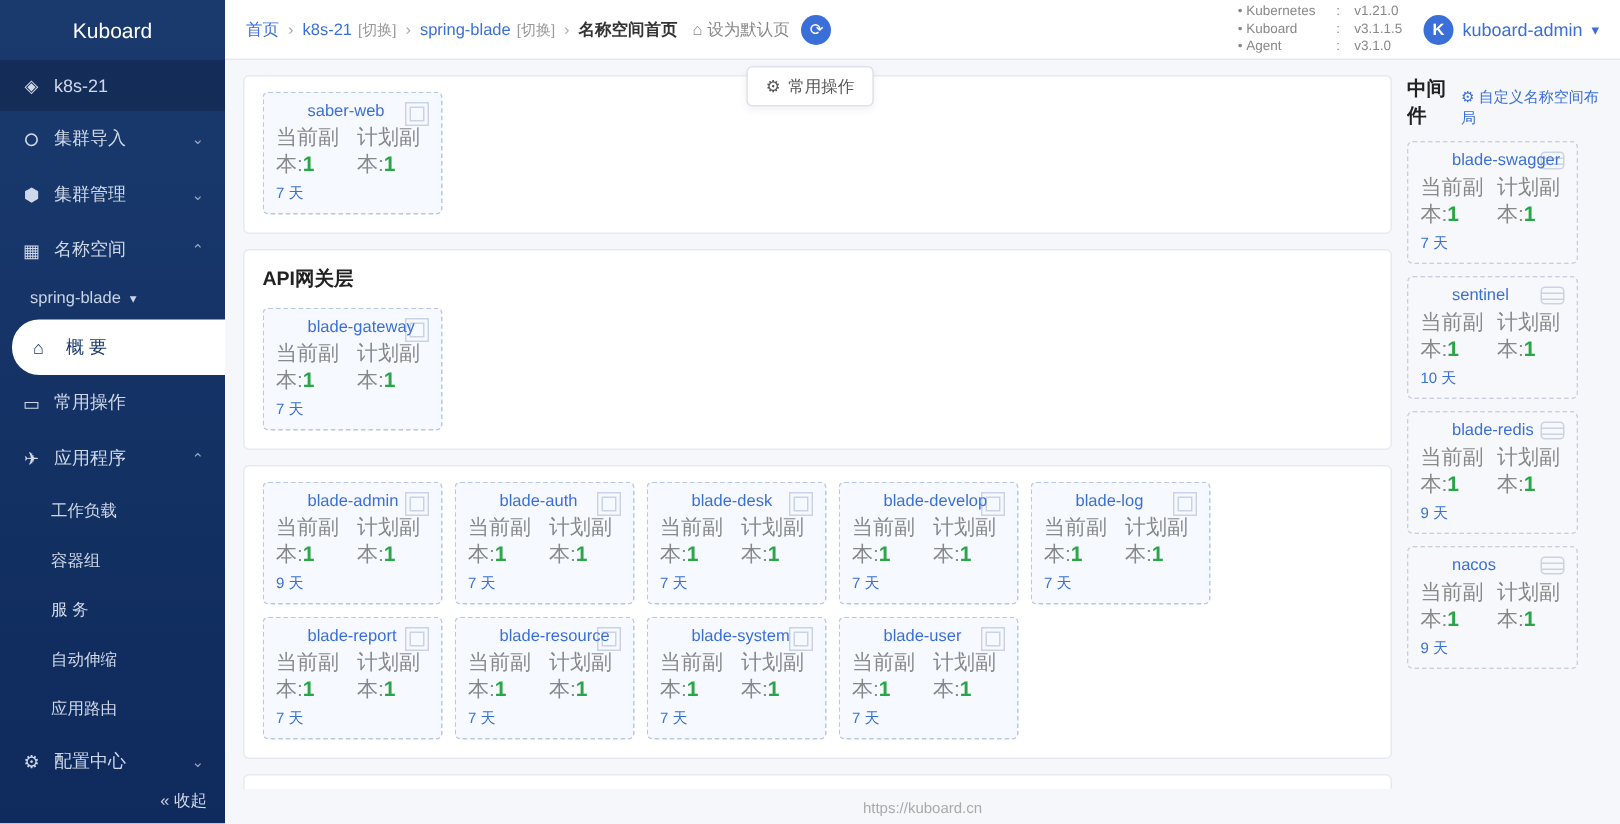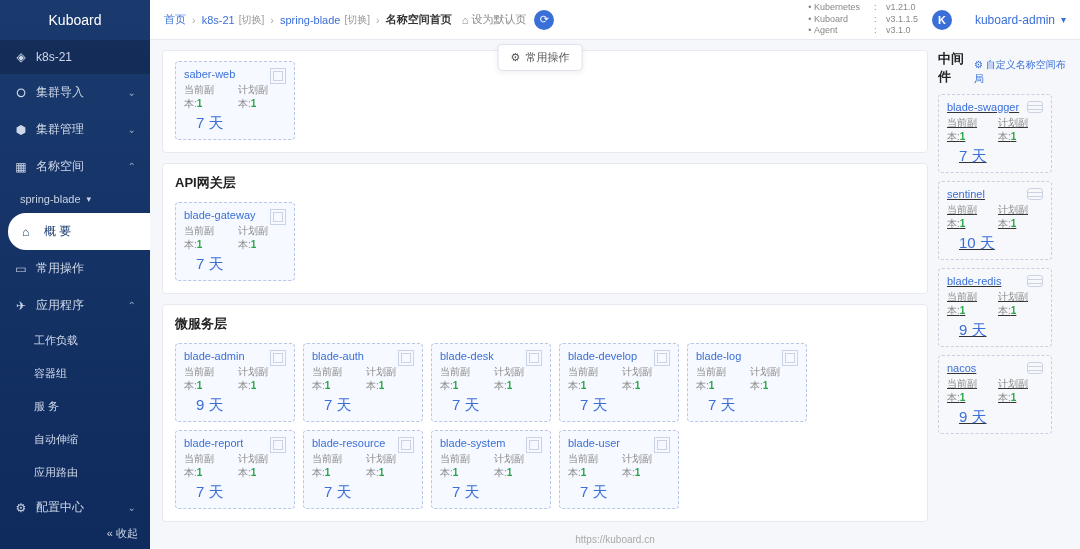--- a/index.html
+++ b/index.html
@@ -32,43 +32,43 @@
 .crumb-title { color: #333; font-weight: 600; }
 .set-default { color: #888; margin-left: 10px; display: flex; align-items: center; }
 .refresh { width: 20px; height: 20px; border-radius: 50%; background: #3a6fd8; color: #fff; display: inline-flex; align-items: center; justify-content: center; margin-left: 8px; font-size: 11px; cursor: pointer; }
 .topbar-right { margin-left: auto; display: flex; align-items: center; gap: 14px; }
 .versions { font-size: 9px; color: #888; line-height: 1.3; }
 .versions .row { display: flex; }
 .versions .lbl { min-width: 60px; }
 .versions .col { min-width: 12px; }
 .user { display: flex; align-items: center; gap: 6px; cursor: pointer; }
 .avatar { width: 20px; height: 20px; border-radius: 50%; background: #3a6fd8; color: #fff; display: flex; align-items: center; justify-content: center; font-weight: 600; font-size: 11px; }
-.uname { color: #3a6fd8; font-size: 12px; margin-left: 17px; }
+.uname { color: #3a6fd8; font-size: 12px; }
 
 
 .float-btn { position: absolute; left: 50%; top: 44px; transform: translateX(-50%); background: #fff; border: 1px solid #dce1eb; border-radius: 4px; padding: 5px 12px; font-size: 11px; color: #555; display: flex; align-items: center; gap: 5px; box-shadow: 0 2px 6px rgba(0,0,0,.06); cursor: pointer; z-index: 5; }
 
 
 .content { flex: 1; display: flex; gap: 10px; padding: 10px 12px 4px 12px; overflow: hidden; position: relative; }
 .col-main { flex: 1; overflow-y: auto; }
 .col-side { width: 130px; overflow-y: auto; }
 
 .section { background: #fff; border: 1px solid #e6e9ef; border-radius: 4px; margin-bottom: 10px; padding: 10px 12px 12px 12px; }
 .section-title { font-size: 13px; font-weight: 600; margin-bottom: 10px; color: #222; }
 .side-head { display: flex; align-items: flex-end; margin-bottom: 8px; }
 .side-title { font-size: 13px; font-weight: 600; color: #222; }
 .side-link { margin-left: auto; font-size: 10px; color: #3a6fd8; cursor: pointer; }
 
 .cards { display: flex; flex-wrap: wrap; gap: 8px; }
 .card { width: 120px; border: 1px dashed #b9c7e6; border-radius: 4px; padding: 6px 8px; background: #f6f9ff; position: relative; cursor: pointer; }
-.card.db { border-color: #c7cfe0; background: #f7f8fb; text-decoration: underline; }
-.card-name { font-size: 11px; color: #3a6fd8; font-weight: 500; margin-bottom: 3px; white-space: nowrap; overflow: hidden; text-overflow: ellipsis; }
-.card-meta { font-size: 10px; color: #888; display: flex; gap: 6px; align-items: center; }
+.card.db { border-color: #c7cfe0; background: #f7f8fb; }
+.card-name { font-size: 11px; color: #3a6fd8; font-weight: 500; margin-bottom: 3px; white-space: nowrap; overflow: hidden; text-overflow: ellipsis; margin-left: 21px; }
+.card-meta { font-size: 14px; color: #888; display: flex; gap: 6px; align-items: center; }
 .card-meta .val { color: #28a745; font-weight: 600; }
-.card-age { font-size: 15px; color: #3a6fd8; margin-top: 3px; margin-left: 12px; }
+.card-age { font-size: 10px; color: #3a6fd8; margin-top: 3px; }
 .card-ico { position: absolute; right: 6px; top: 6px; width: 18px; height: 18px; opacity: .35; }
 .cube { width: 16px; height: 16px; border: 1.2px solid #7a8db5; transform: rotate(0deg); position: relative; }
 .cube::before { content: ""; position: absolute; inset: 2px; border: 1px solid #7a8db5; }
 .dbico { width: 16px; height: 12px; border: 1.2px solid #7a8db5; border-radius: 3px; position: relative; }
 .dbico::before, .dbico::after { content: ""; position: absolute; left: 0; right: 0; height: 1px; background: #7a8db5; }
 .dbico::before { top: 3px; } .dbico::after { top: 7px; }
 
 .col-side .card { width: 114px; margin-bottom: 8px; }
 
 .footer { text-align: center; font-size: 10px; color: #aaa; padding: 4px 4px; background: #f5f7fa; }
@@ -214,21 +214,20 @@
       <span>计划副本:<span class="val">1</span></span>
     </div>
     <div class="card-age">7 天</div>
     <div class="card-ico">
                   <div class="cube"></div>
                 </div>
   </div>
     </div>
           </div>
           <div class="section">
-            <div class="section-title">微服务层</div>
     <div class="cards">
       <div class="card">
     <div class="card-name">blade-admin</div>
     <div class="card-meta">
       <span>当前副本:<span class="val">1</span></span>
       <span>计划副本:<span class="val">1</span></span>
     </div>
     <div class="card-age">9 天</div>
     <div class="card-ico">
                   <div class="cube"></div>

